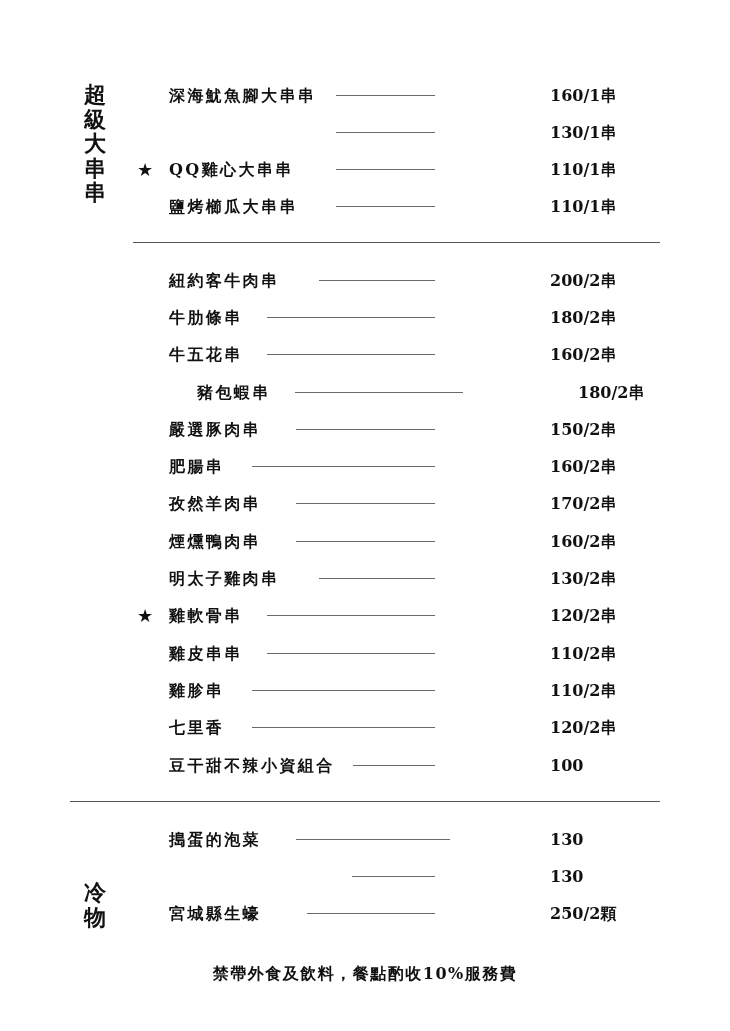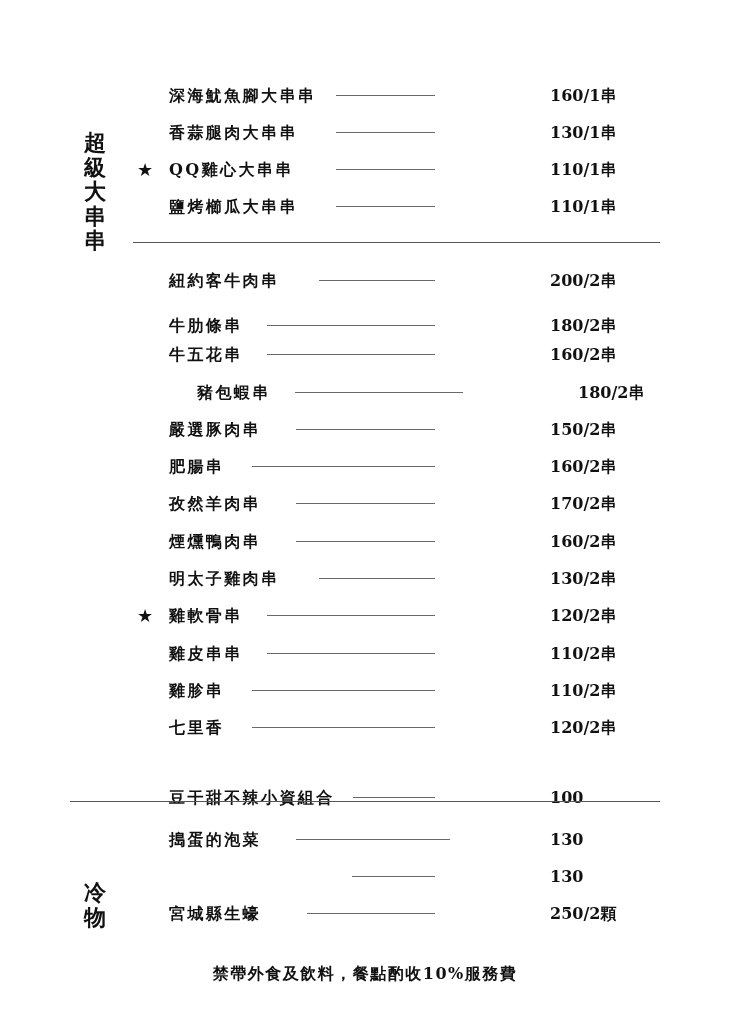--- a/index.html
+++ b/index.html
@@ -40,29 +40,28 @@
     position: absolute; left: 0; width: 730px; top: 964px; text-align: center;
     font-size: 16px; font-weight: bold; line-height: 20px; letter-spacing: 1.5px;
   }
   .footer span { position: relative; left: 0px; }
 </style>
 </head>
 <body>
 
 <div>
 
-  <div class="vtitle" style="top:82px;margin-top:48px;">超級大串串</div>
+  <div class="vtitle" style="top:82px;">超級大串串</div>
 
   <div class="row" style="top:84px;">
     <span class="name">深海魷魚腳大串串</span>
     <span class="leader" style="left:336px;"></span>
     <span class="price">160/1串</span>
   </div>
   <div class="row" style="top:121px;">
-    <span class="name">香蒜腿肉大串串</span>
     <span class="leader" style="left:336px;"></span>
     <span class="price">130/1串</span>
   </div>
   <div class="row" style="top:158px;">
     <span class="star">★</span>
     <span class="name">QQ雞心大串串</span>
     <span class="leader" style="left:336px;"></span>
     <span class="price">110/1串</span>
   </div>
   <div class="row" style="top:195px;">
@@ -71,21 +70,21 @@
     <span class="price">110/1串</span>
   </div>
 
   <div class="divider" style="top:242px; left:133px; width:527px;"></div>
 
   <div class="row" style="top:269px;">
     <span class="name">紐約客牛肉串</span>
     <span class="leader" style="left:319px;"></span>
     <span class="price">200/2串</span>
   </div>
-  <div class="row" style="top:306px;margin-top:8px;">
+  <div class="row" style="top:306px;">
     <span class="name">牛肋條串</span>
     <span class="leader" style="left:267px;"></span>
     <span class="price">180/2串</span>
   </div>
   <div class="row" style="top:343px;">
     <span class="name">牛五花串</span>
     <span class="leader" style="left:267px;"></span>
     <span class="price">160/2串</span>
   </div>
   <div class="row" style="top:381px;margin-left:28px;">
@@ -132,21 +131,21 @@
   <div class="row" style="top:679px;">
     <span class="name">雞胗串</span>
     <span class="leader" style="left:252px;"></span>
     <span class="price">110/2串</span>
   </div>
   <div class="row" style="top:716px;text-align:center;">
     <span class="name">七里香</span>
     <span class="leader" style="left:252px;"></span>
     <span class="price">120/2串</span>
   </div>
-  <div class="row" style="top:786px;">
+  <div class="row" style="top:754px;">
     <span class="name">豆干甜不辣小資組合</span>
     <span class="leader" style="left:353px;"></span>
     <span class="price">100</span>
   </div>
 
   <div class="divider" style="top:801px; left:70px; width:590px;"></div>
 
   <div class="vtitle" style="top:880px;">冷物</div>
 
   <div class="row" style="top:828px;padding-left:15px;">

